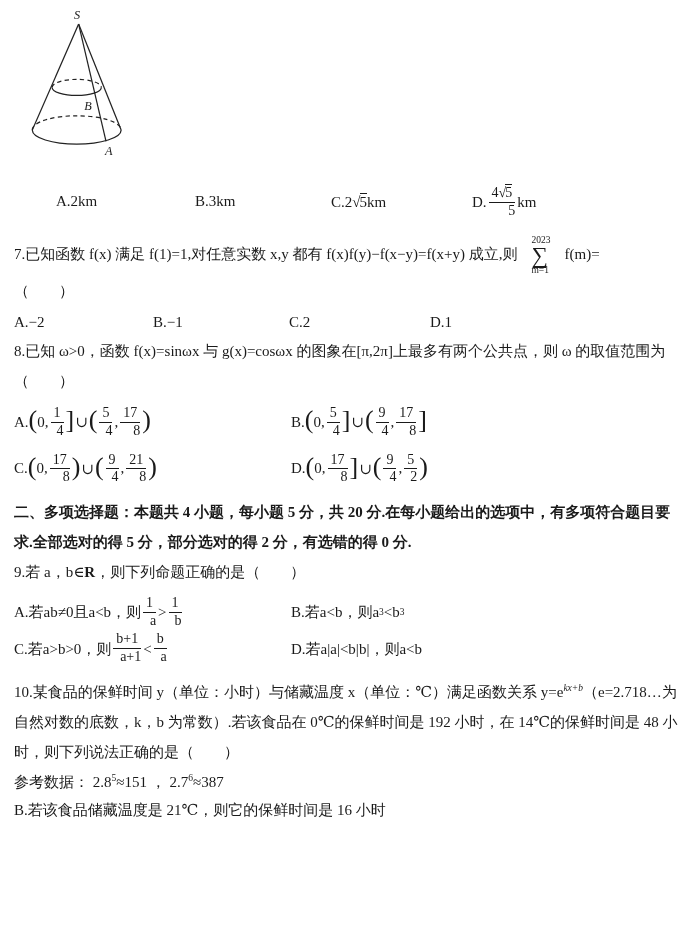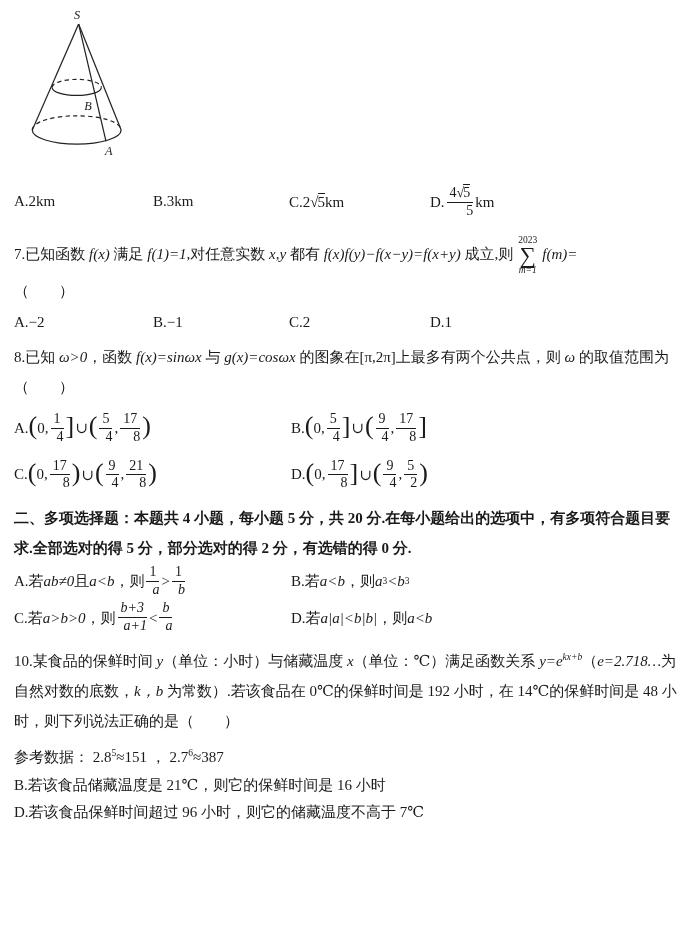--- a/index.html
+++ b/index.html
@@ -8,69 +8,69 @@
     width: 692px; height: 935px;
     background: #ffffff; color: #1a1a1a;
     font-family: "Liberation Serif", "DejaVu Serif", serif;
     font-size: 15px;
     overflow: hidden;
   }
   .page { padding: 6px 12px 0 14px; }
 
   .para { margin: 0; line-height: 2.0; }
   .bold { font-weight: bold; }
-  .mi { font-style: italic; }
+  .mi { }
 
   
   .fig { display: block; margin: 2px 0 0 6px; }
   .fig text { font-family: "Liberation Serif", serif; font-style: italic; font-size: 13px; fill: #1a1a1a; }
 
   
   .row4 {
     display: grid;
     grid-template-columns: 139px 136px 141px auto;
     align-items: center;
   }
-  .q6row { margin-top: 14px; min-height: 48px; }
+  .q6row { margin-top: 14px; min-height: 48px; margin-left: 42px; }
   .q7row { margin-top: 2px; line-height: 1.9; }
 
   
   .frac {
     display: inline-block; text-align: right; vertical-align: middle;
     line-height: 1.05; font-size: 14px; padding: 0 1px; margin: 0 1px;
   }
   .frac .num { display: block; border-bottom: 1px solid #1a1a1a; padding: 0 3px 1px; }
   .frac .den { display: block; padding-top: 1px; }
 
   
   .radsign { letter-spacing: -1px; }
   .radicand { border-top: 1px solid #1a1a1a; padding-top: 0px; }
 
   
-  .sum { display: inline-block; text-align: center; vertical-align: middle; line-height: 1; margin: 0 5px; }
+  .sum { display: inline-block; vertical-align: middle; line-height: 1; margin: 0 14px; }
   .sum-top, .sum-bot { display: block; font-size: 9.5px; letter-spacing: 0; }
   .sum-sig { display: block; font-size: 23px; line-height: 0.9; }
 
   
   .bp { font-size: 26px; line-height: 1; vertical-align: middle; position: relative; top: -2px; font-weight: 300; }
   .uni { margin: 0 1px; position: relative; top: 0px; }
 
   .grid2 {
     display: grid;
     grid-template-columns: 277px auto;
     row-gap: 14px;
     margin-top: 10px;
   }
   .optflex { display: flex; align-items: center; flex-wrap: nowrap; }
-  .opt9row { row-gap: 4px; margin-top: 2px; line-height: 2.0; }
+  .opt9row { row-gap: 4px; margin-top: 9px; line-height: 2.0; }
 
   sup { font-size: 9.5px; vertical-align: super; line-height: 0; }
   sup.mi { font-style: italic; }
 
-  .mt6 { margin-top: 6px; }
+  .mt6 { }
   .mt10 { margin-top: 10px; }
   .mt12 { margin-top: 12px; }
   .optline { line-height: 1.85; }
 </style>
 </head>
 <body>
 
 <div class="page">
 
   <svg class="fig" width="104" height="156" viewBox="0 0 110 163">
@@ -209,20 +209,23 @@
         <span class="frac">
           <span class="num">5</span>
           <span class="den">2</span>
         </span>
         <span class="bp">)</span>
     </div>
   </div>
 
   <p class="para bold mt12">二、多项选择题：本题共 4 小题，每小题 5 分，共 20 分.在每小题给出的选项中，有多项符合题目要求.全部选对的得 5 分，部分选对的得 2 分，有选错的得 0 分.</p>
 
+  <p class="para">
+    <span>9.若 </span><span class="mi">a</span><span>，</span><span class="mi">b</span><span>∈</span><span class="bold">R</span><span>，则下列命题正确的是（　　）</span>
+  </p>
 
   <div class="grid2 opt9row">
     <div class="optflex">
       <span>A.若 </span>
         <span class="mi">ab≠0</span>
         <span> 且 </span>
         <span class="mi">a&lt;b</span>
         <span>，则</span>
         <span class="frac">
           <span class="num">1</span>
@@ -241,21 +244,21 @@
         <span class="mi">a</span>
         <sup>3</sup>
         <span class="mi">&lt;b</span>
         <sup>3</sup>
     </div>
     <div class="optflex">
       <span>C.若 </span>
         <span class="mi">a&gt;b&gt;0</span>
         <span>，则</span>
         <span class="frac">
-          <span class="num mi">b+3</span>
+          <span class="num mi">b+1</span>
           <span class="den mi">a+1</span>
         </span>
         <span>&lt;</span>
         <span class="frac">
           <span class="num mi">b</span>
           <span class="den mi">a</span>
         </span>
     </div>
     <div class="optflex">
       <span>D.若 </span>
@@ -269,17 +272,14 @@
     <span>10.某食品的保鲜时间 </span><span class="mi">y</span><span>（单位：小时）与储藏温度 </span><span class="mi">x</span><span>（单位：℃）满足函数关系 </span><span class="mi">y=e</span><sup class="mi">kx+b</sup><span>（</span><span class="mi">e=2.718…</span><span>为自然对数的底数，</span><span class="mi">k，b</span><span> 为常数）.若该食品在 0℃的保鲜时间是 192 小时，在 14℃的保鲜时间是 48 小时，则下列说法正确的是（　　）</span>
   </p>
 
   <p class="para mt6">
     <span>参考数据： </span><span>2.8</span><sup>5</sup><span>≈151 ， </span><span>2.7</span><sup>6</sup><span>≈387</span>
   </p>
 
   <div class="para optline">
     <span>B.若该食品储藏温度是 21℃，则它的保鲜时间是 16 小时</span>
   </div>
-  <div class="para optline">
-    <span>D.若该食品保鲜时间超过 96 小时，则它的储藏温度不高于 7℃</span>
-  </div>
 
 </div>
 
 </body></html>

